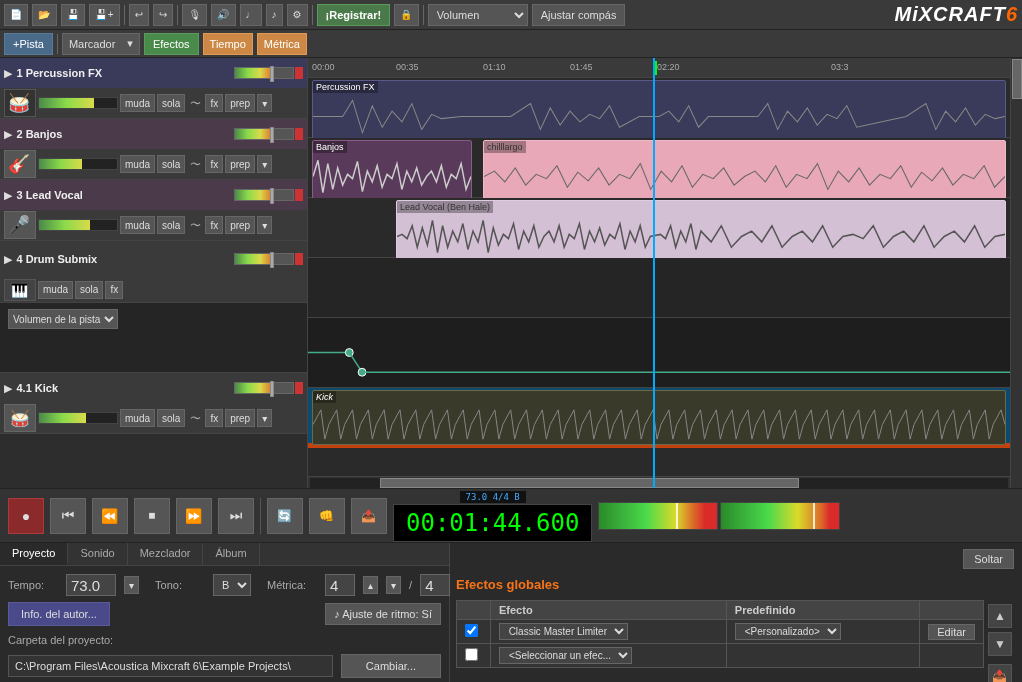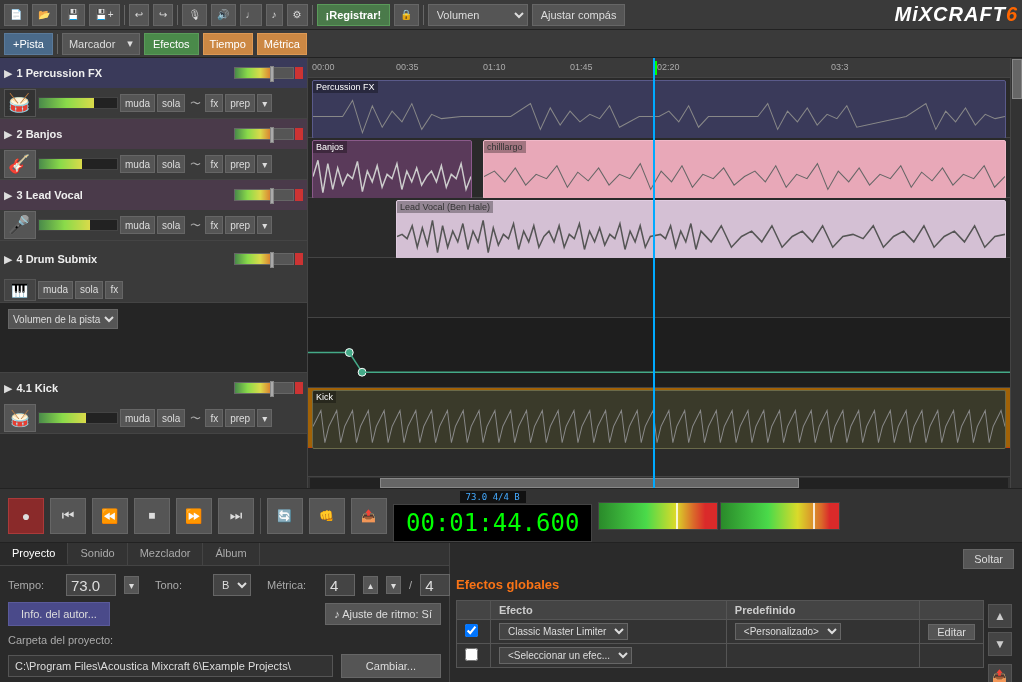--- a/index.html
+++ b/index.html
@@ -94,21 +94,21 @@
     .folder-row { display: flex; align-items: center; gap: 8px; margin-top: 8px; }
     .folder-path { color: #ddd; font-size: 11px; background: #333; border: 1px solid #555; padding: 2px 6px; flex: 1; height: 22px; display: flex; align-items: center; }
 
     
     .effects-panel { padding: 6px; }
     .effects-title { font-size: 13px; color: #f97316; margin-bottom: 8px; font-weight: bold; }
     .effects-table { width: 100%; border-collapse: collapse; border: 1px solid #555; }
     .effects-table th { background: #444; color: #ccc; padding: 3px 8px; text-align: left; font-size: 11px; border: 1px solid #555; }
     .effects-table td { padding: 3px 8px; font-size: 11px; border: 1px solid #555; color: #ddd; background: #333; }
     .effect-checkbox { margin-right: 4px; }
-    .effect-dropdown { background: #444; border: 1px solid #666; color: #ddd; font-size: 10px; padding: 1px 4px; cursor: pointer; }
+    .effect-dropdown { background: #444; border: 1px solid #666; color: #ddd; font-size: 10px; padding: 1px 4px; cursor: pointer; text-align: right; }
     .edit-btn { background: #555; border: 1px solid #666; color: #ddd; padding: 1px 8px; cursor: pointer; font-size: 11px; }
 
     .effects-side-btns { display: flex; flex-direction: column; gap: 4px; padding: 4px; justify-content: flex-start; }
     .side-btn { background: #444; border: 1px solid #555; color: #ccc; width: 24px; height: 24px; cursor: pointer; display: flex; align-items: center; justify-content: center; font-size: 12px; }
 
     .soltar-btn { background: #555; border: 1px solid #666; color: #ddd; padding: 3px 10px; cursor: pointer; font-size: 11px; margin-left: auto; margin-right: 4px; margin-top: 4px; }
 
     .scrollbar-v { width: 12px; background: #333; border-left: 1px solid #444; }
     .scrollbar-thumb { width: 10px; height: 40px; background: #666; margin: 1px; border: 1px solid #888; cursor: pointer; }
 
@@ -364,21 +364,21 @@
       <div style="height:70px; border-bottom:1px solid #444; position:relative; background:#1e1e1e;">
         <svg viewBox="0 0 714 70" preserveAspectRatio="none" style="width:100%;height:100%;">
           <line x1="0" y1="35" x2="42" y2="35" stroke="#4a8" stroke-width="1.5"></line>
           <circle cx="42" cy="35" r="4" fill="#4a8" stroke="#fff" stroke-width="1"></circle>
           <line x1="42" y1="35" x2="55" y2="55" stroke="#4a8" stroke-width="1.5"></line>
           <circle cx="55" cy="55" r="4" fill="#4a8" stroke="#fff" stroke-width="1"></circle>
           <line x1="55" y1="55" x2="714" y2="55" stroke="#4a8" stroke-width="1.5"></line>
         </svg>
       </div>
 
-      <div style="height:60px; border-bottom:1px solid #c2410c; position:relative; background:#a16207;">
+      <div style="height:60px; border-bottom:5px solid #c2410c; position:relative; background:#0c4a6e;font-style:italic;">
         <div class="clip" style="left:4px; right:4px; top:2px; bottom:2px; background:#3a3a2a; border:1px solid #6a6a4a;">
           <span class="clip-label">Kick</span>
           <div class="clip-waveform">
             <svg viewBox="0 0 700 40" preserveAspectRatio="none" style="width:100%;height:100%;">
               <polyline points="0,20 8,5 12,35 16,20 24,5 28,35 32,20 40,5 44,35 48,20 56,5 60,35 64,20 72,5 76,35 80,20 88,5 92,35 96,20 104,5 108,35 112,20 120,5 124,35 128,20 136,5 140,35 144,20 152,5 156,35 160,20 168,5 172,35 176,20 184,5 188,35 192,20 200,5 204,35 208,20 216,5 220,35 224,20 232,5 236,35 240,20 248,5 252,35 256,20 264,5 268,35 272,20 280,5 284,35 288,20 296,5 300,35 304,20 312,5 316,35 320,20 328,5 332,35 336,20 344,5 348,35 352,20 360,5 364,35 368,20 376,5 380,35 384,20 392,5 396,35 400,20 408,5 412,35 416,20 424,5 428,35 432,20 440,5 444,35 448,20 456,5 460,35 464,20 472,5 476,35 480,20 488,5 492,35 496,20 504,5 508,35 512,20 520,5 524,35 528,20 536,5 540,35 544,20 552,5 556,35 560,20 568,5 572,35 576,20 584,5 588,35 592,20 600,5 604,35 608,20 616,5 620,35 624,20 632,5 636,35 640,20 648,5 652,35 656,20 664,5 668,35 672,20 680,5 684,35 688,20 696,5 700,20" fill="none" stroke="#888" stroke-width="1"></polyline>
             </svg>
           </div>
         </div>
       </div>
 

